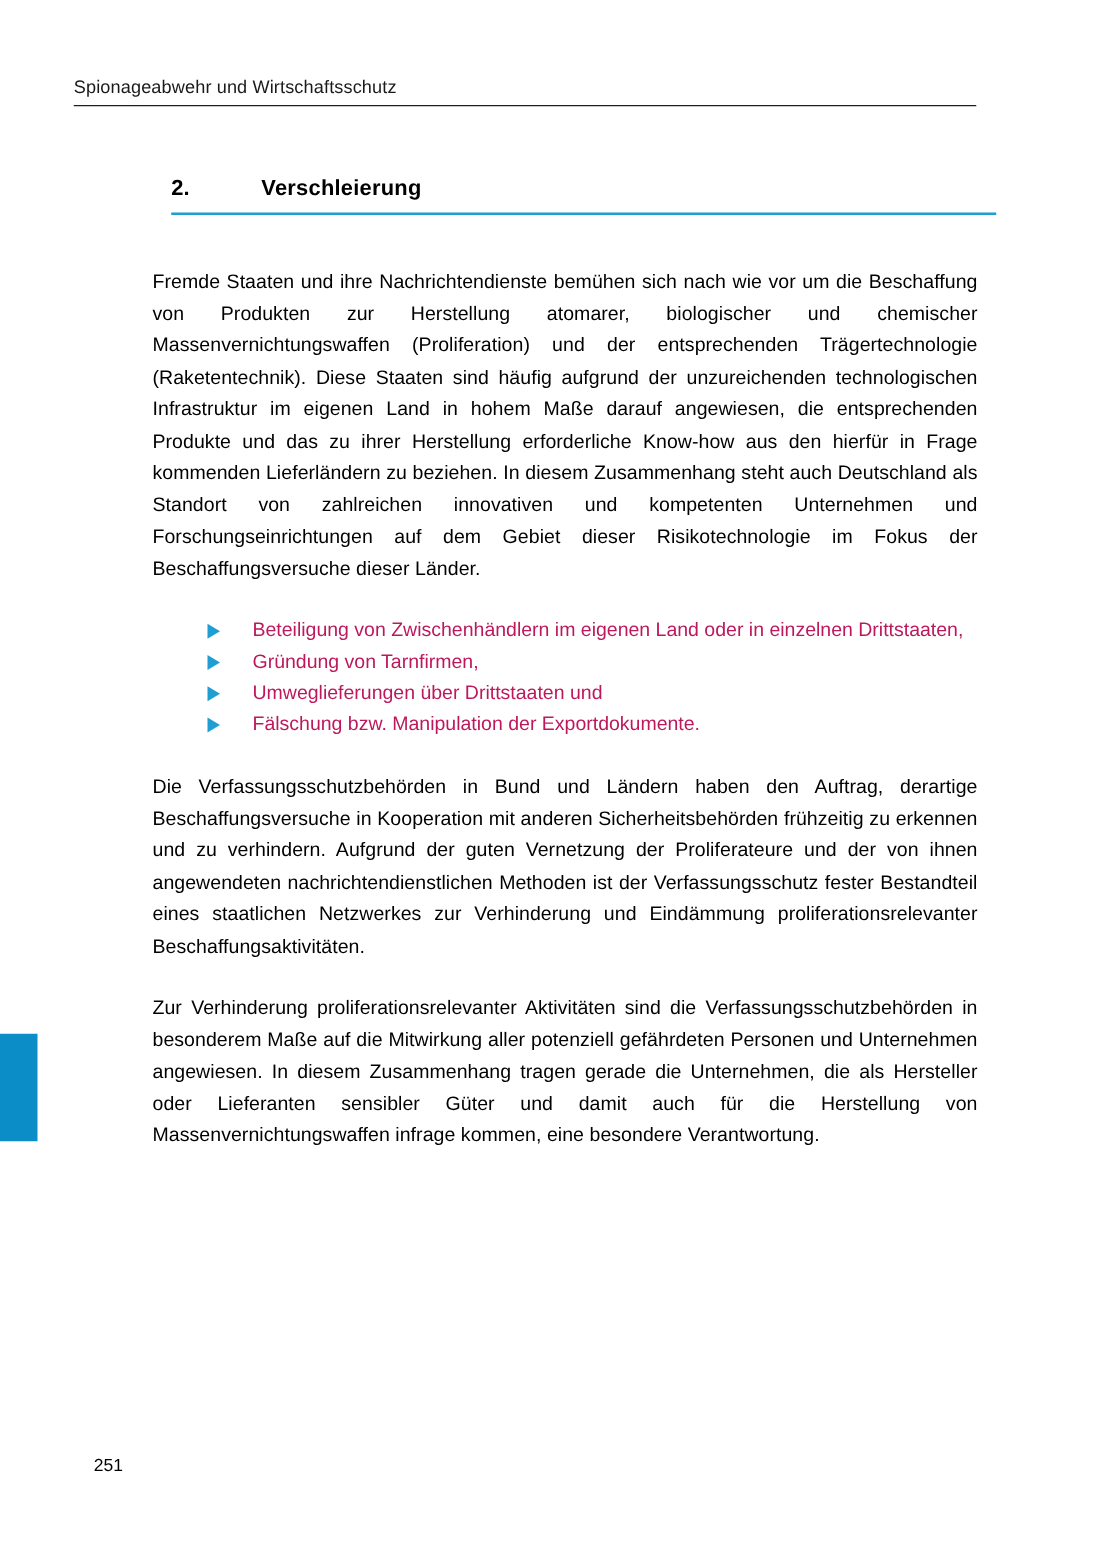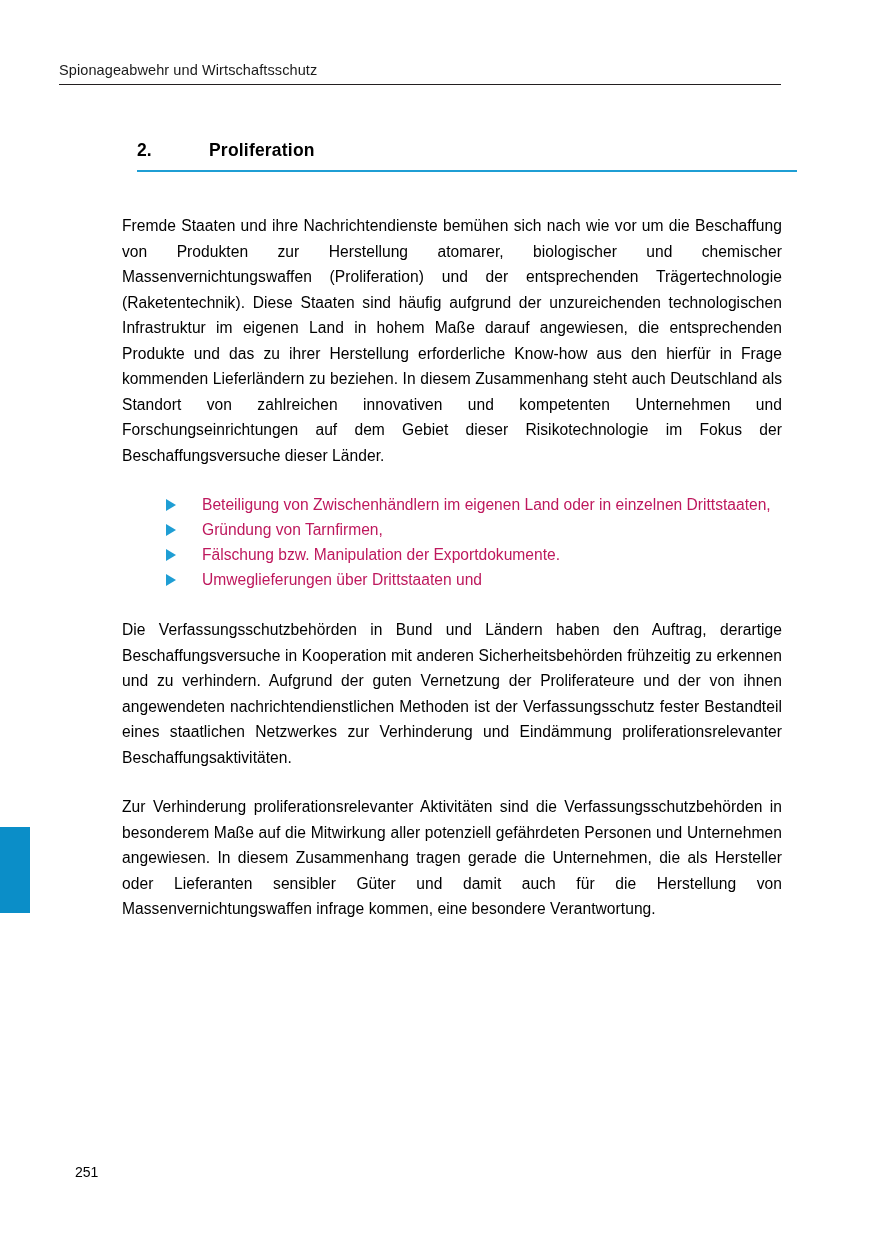--- a/index.html
+++ b/index.html
@@ -139,46 +139,46 @@
 <div class="page">
 
   <div class="running-header">
     <span class="rh-text">Spionageabwehr und Wirtschaftsschutz</span>
     <span class="rh-rule"></span>
   </div>
 
   <div class="chapter-head">
     <div class="ch-row">
       <span class="ch-num">2.</span>
-      <span class="ch-title">Proliferation</span>
+      <span class="ch-title">Verschleierung</span>
     </div>
     <span class="ch-rule"></span>
   </div>
 
   <div class="content">
 
     <p class="body">Fremde Staaten und ihre Nachrichtendienste bemühen sich nach wie vor um die Beschaffung von Produkten zur Herstellung atomarer, biologischer und chemischer Massenvernichtungswaffen (Proliferation) und der entsprechenden Trägertechnologie (Raketentechnik). Diese Staaten sind häufig aufgrund der unzureichenden technologischen Infrastruktur im eigenen Land in hohem Maße darauf angewiesen, die entsprechenden Produkte und das zu ihrer Herstellung erforderliche Know-how aus den hierfür in Frage kommenden Lieferländern zu beziehen. In diesem Zusammenhang steht auch Deutschland als Standort von zahlreichen innovativen und kompetenten Unternehmen und Forschungseinrichtungen auf dem Gebiet dieser Risikotechnologie im Fokus der Beschaffungsversuche dieser Länder.</p>
 
 
     <ul class="bullets">
       <li>
         <span class="tri"></span>
         <span>Beteiligung von Zwischenhändlern im eigenen Land oder in einzelnen Drittstaaten,</span>
       </li>
       <li>
         <span class="tri"></span>
         <span>Gründung von Tarnfirmen,</span>
       </li>
       <li>
         <span class="tri"></span>
-        <span>Fälschung bzw. Manipulation der Exportdokumente.</span>
+        <span>Umweglieferungen über Drittstaaten und</span>
       </li>
       <li>
         <span class="tri"></span>
-        <span>Umweglieferungen über Drittstaaten und</span>
+        <span>Fälschung bzw. Manipulation der Exportdokumente.</span>
       </li>
     </ul>
 
     <p class="body">Die Verfassungsschutzbehörden in Bund und Ländern haben den Auftrag, derartige Beschaffungsversuche in Kooperation mit anderen Sicherheitsbehörden frühzeitig zu erkennen und zu verhindern. Aufgrund der guten Vernetzung der Proliferateure und der von ihnen angewendeten nachrichtendienstlichen Methoden ist der Verfassungsschutz fester Bestandteil eines staatlichen Netzwerkes zur Verhinderung und Eindämmung proliferationsrelevanter Beschaffungsaktivitäten.</p>
 
     <p class="body">Zur Verhinderung proliferationsrelevanter Aktivitäten sind die Verfassungsschutzbehörden in besonderem Maße auf die Mitwirkung aller potenziell gefährdeten Personen und Unternehmen angewiesen. In diesem Zusammenhang tragen gerade die Unternehmen, die als Hersteller oder Lieferanten sensibler Güter und damit auch für die Herstellung von Massenvernichtungswaffen infrage kommen, eine besondere Verantwortung.</p>
 
   </div>
 
   <div class="edge-tab"></div>

